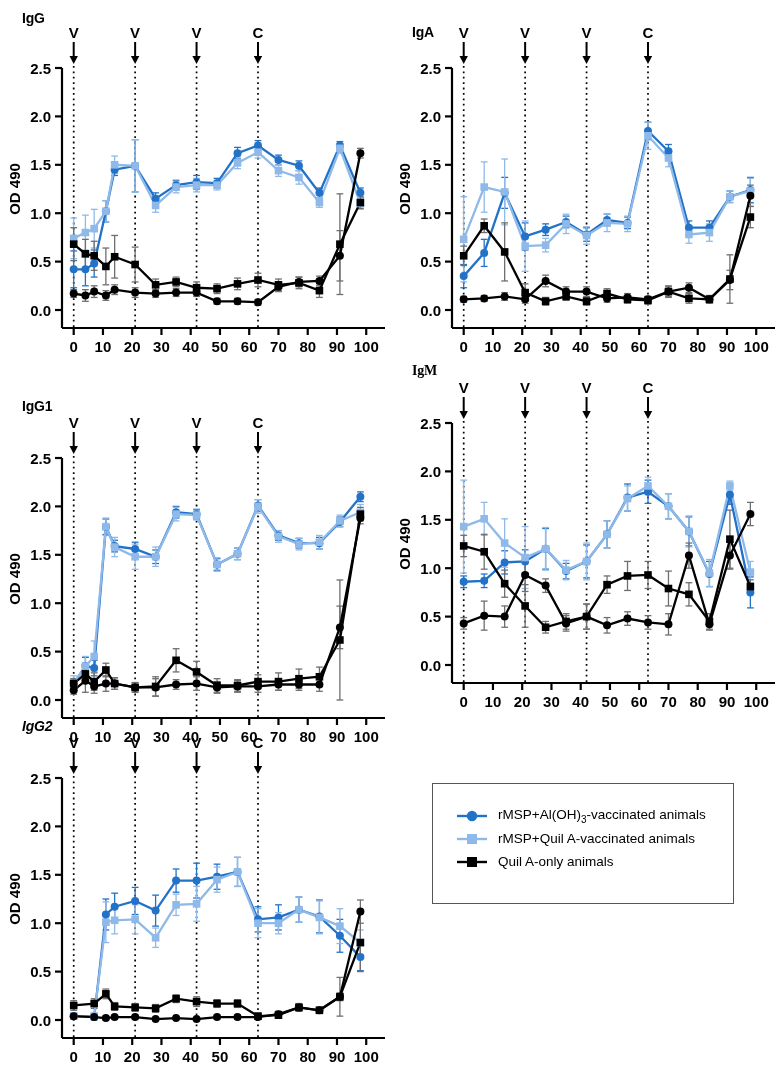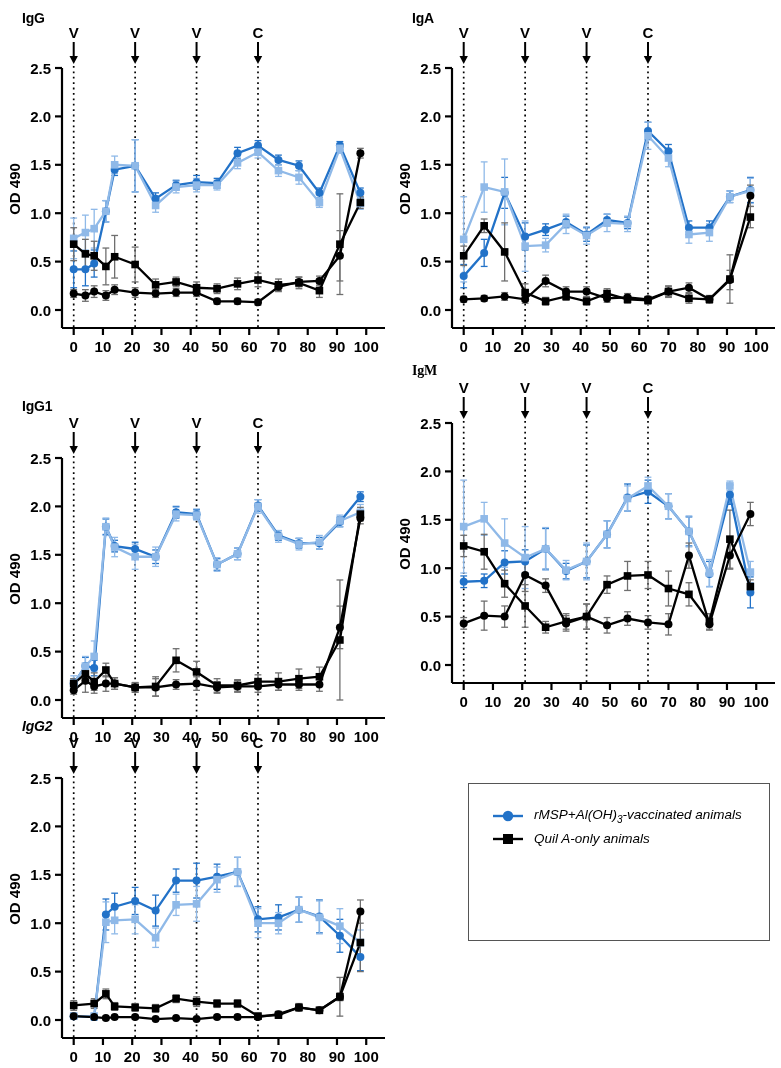--- a/index.html
+++ b/index.html
@@ -365,21 +365,21 @@
       <rect x="254.19065420560747" y="276.192" width="7.6" height="7.6" fill="#000000"></rect>
       <rect x="274.6672897196261" y="281.032" width="7.6" height="7.6" fill="#000000"></rect>
       <rect x="295.14392523364484" y="279.096" width="7.6" height="7.6" fill="#000000"></rect>
       <rect x="315.62056074766355" y="286.84" width="7.6" height="7.6" fill="#000000"></rect>
       <rect x="336.0971962616822" y="240.37599999999998" width="7.6" height="7.6" fill="#000000"></rect>
       <rect x="356.5738317757009" y="198.75199999999995" width="7.6" height="7.6" fill="#000000"></rect>
     </svg>
 </div>
 
 <div class="panel" style="left:390px;top:0px;">
-  <div class="panel-title" style="left:22px;top:10px;">IgA</div>
+  <div class="panel-title" style="left:22px;top:24px;">IgA</div>
   <svg id="chart-1" width="392" height="360">
       <line x1="73.70093457943925" y1="66" x2="73.70093457943925" y2="328" class="vline"></line>
       <line x1="73.70093457943925" y1="42" x2="73.70093457943925" y2="60" class="arrow"></line>
       <path d="M 69.50093457943925 56 L 77.90093457943925 56 L 73.70093457943925 64 Z" fill="#000"></path>
       <text x="73.70093457943925" y="38" class="annot">V</text>
       <line x1="135.13084112149534" y1="66" x2="135.13084112149534" y2="328" class="vline"></line>
       <line x1="135.13084112149534" y1="42" x2="135.13084112149534" y2="60" class="arrow"></line>
       <path d="M 130.93084112149535 56 L 139.33084112149533 56 L 135.13084112149534 64 Z" fill="#000"></path>
       <text x="135.13084112149534" y="38" class="annot">V</text>
       <line x1="196.5607476635514" y1="66" x2="196.5607476635514" y2="328" class="vline"></line>
@@ -1628,28 +1628,35 @@
       <rect x="233.71401869158876" y="289.74399999999997" width="7.6" height="7.6" fill="#000000"></rect>
       <rect x="254.19065420560747" y="302.328" width="7.6" height="7.6" fill="#000000"></rect>
       <rect x="274.6672897196261" y="301.36" width="7.6" height="7.6" fill="#000000"></rect>
       <rect x="295.14392523364484" y="293.616" width="7.6" height="7.6" fill="#000000"></rect>
       <rect x="315.62056074766355" y="296.52" width="7.6" height="7.6" fill="#000000"></rect>
       <rect x="336.0971962616822" y="282.968" width="7.6" height="7.6" fill="#000000"></rect>
       <rect x="356.5738317757009" y="228.76" width="7.6" height="7.6" fill="#000000"></rect>
     </svg>
 </div>
 
-<div class="legend-box" style="left:468px;top:783px;width:302px;height:158px;font-style:italic;">
+<div class="legend-box" style="left:432px;top:783px;width:302px;height:121px;">
   <div style="height:20px;"></div>
   <div class="legend-row">
     <svg width="34" height="18">
       <line x1="2" y1="9" x2="32" y2="9" stroke="#2272c8" stroke-width="2.4"></line>
       <circle cx="17" cy="9" r="5.2" fill="#2272c8"></circle>
     </svg>
     <span class="legend-label">rMSP+Al(OH)<sub>3</sub>-vaccinated animals</span>
+  </div>
+  <div class="legend-row">
+    <svg width="34" height="18">
+      <line x1="2" y1="9" x2="32" y2="9" stroke="#8fb9e8" stroke-width="2.4"></line>
+      <rect x="12" y="4" width="10" height="10" fill="#8fb9e8"></rect>
+    </svg>
+    <span class="legend-label">rMSP+Quil A-vaccinated animals</span>
   </div>
   <div class="legend-row">
     <svg width="34" height="18">
       <line x1="2" y1="9" x2="32" y2="9" stroke="#000000" stroke-width="2.4"></line>
       <rect x="12" y="4" width="10" height="10" fill="#000000"></rect>
     </svg>
     <span class="legend-label">Quil A-only animals</span>
   </div>
 </div>
 

